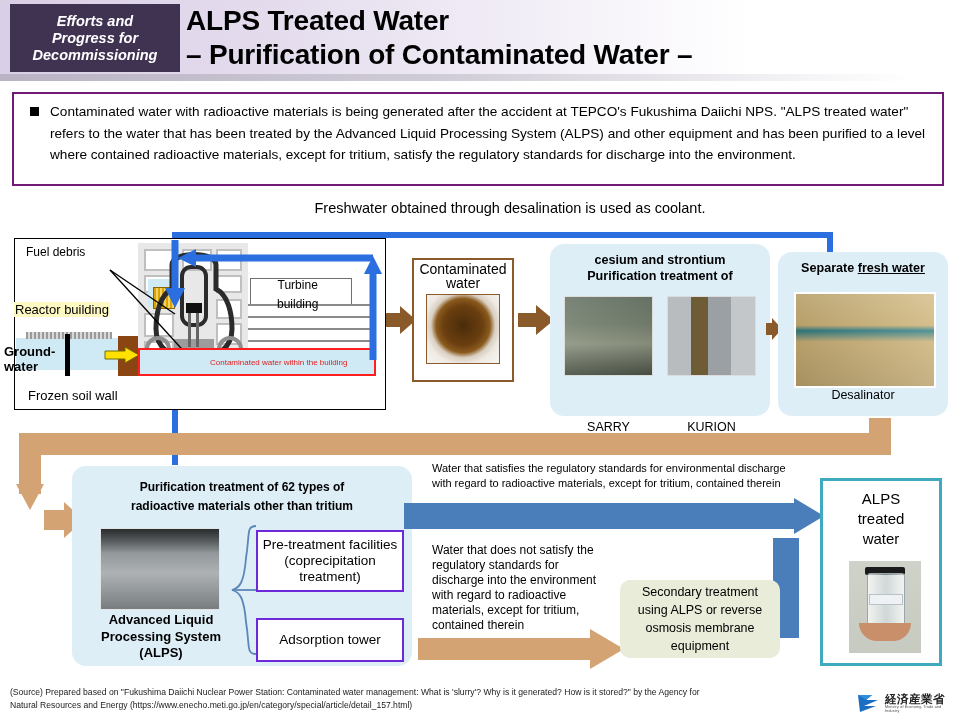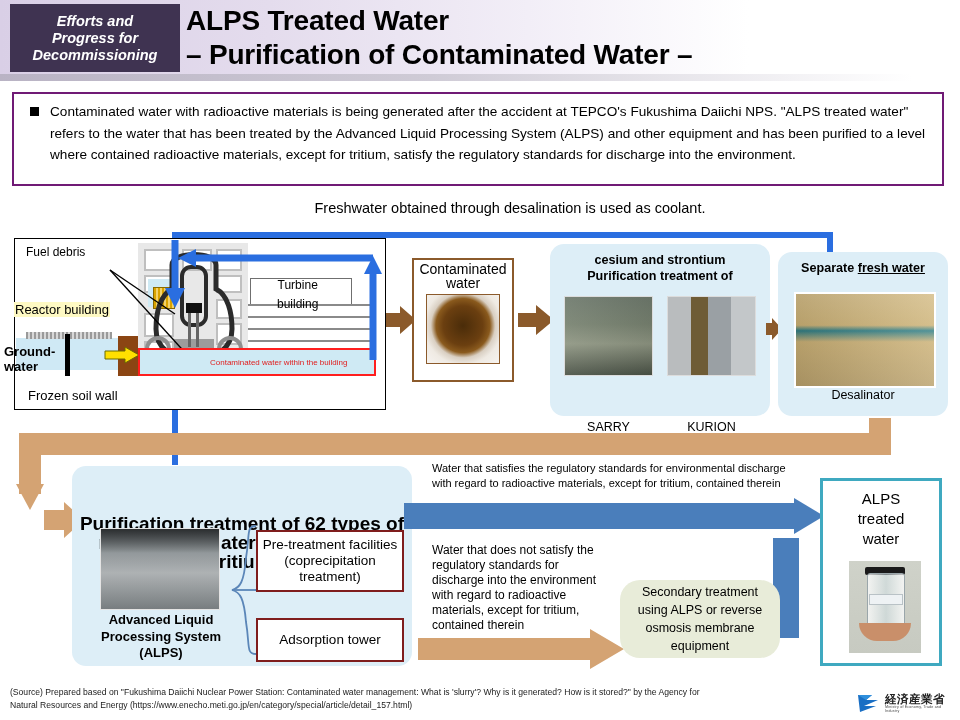--- a/index.html
+++ b/index.html
@@ -93,37 +93,37 @@
   .cap-kurion{left:117px;}
   .p2-photo{position:absolute;left:16px;top:40px;width:138px;height:92px;border:2px solid #fff;
     background:
       linear-gradient(100deg,rgba(0,0,0,.12),rgba(255,255,255,.18)),
       linear-gradient(#d8c08a 0%,#cfb477 34%,#2f7f86 40%,#cdb276 52%,#b9a06a 100%);}
   .p2-cap{position:absolute;left:0;top:136px;width:170px;text-align:center;font-size:12.5px;}
   .p2-title-u{text-decoration:underline;}
 
   
   .p3{left:72px;top:466px;width:340px;height:200px;}
-  .p3-title{font-size:19px;font-weight:bold;text-align:center;line-height:19px;padding-top:12px;margin-top:36px;}
+  .p3-title{font-size:12px;font-weight:bold;text-align:center;line-height:19px;padding-top:12px;}
   .alps-photo{position:absolute;left:28px;top:62px;width:118px;height:80px;border:1px solid #e4e4e4;
     background:
       linear-gradient(180deg,rgba(0,0,0,.42),rgba(0,0,0,.05) 30%),
       linear-gradient(#4a4f52 0%,#9aa0a3 30%,#b7bbbd 55%,#7e8487 100%);}
   .alps-cap{position:absolute;left:6px;top:146px;width:166px;text-align:center;
     font-size:13px;font-weight:bold;line-height:16.5px;}
-  .subbox{position:absolute;border:2px solid #7f1d1d;background:#fff;box-sizing:border-box;
+  .subbox{position:absolute;border:2px solid #6d28d9;background:#fff;box-sizing:border-box;
     display:flex;align-items:center;justify-content:center;text-align:center;}
   .sb1{left:256px;top:530px;width:148px;height:62px;font-size:13.5px;line-height:16px;}
   .sb2{left:256px;top:618px;width:148px;height:44px;font-size:13.5px;line-height:16px;}
 
   
   .t-sat{position:absolute;left:432px;top:461px;width:360px;font-size:11px;line-height:15px;}
   .t-unsat{position:absolute;left:432px;top:543px;width:180px;font-size:12px;line-height:15px;}
   .secondary{position:absolute;left:620px;top:580px;width:160px;height:78px;background:#e8ecd9;
-    border-radius:20px;display:flex;align-items:center;justify-content:center;text-align:center;
+    border-radius:10px;display:flex;align-items:center;justify-content:center;text-align:center;
     font-size:12.5px;line-height:18px;padding:0 6px;box-sizing:border-box;}
 
   
   .atw{position:absolute;left:820px;top:478px;width:122px;height:188px;
     border:3px solid #3fa9c0;background:#fff;box-sizing:border-box;}
   .atw-title{font-size:15px;line-height:20px;text-align:center;padding-top:8px;}
   .atw-photo{position:absolute;left:26px;top:80px;width:72px;height:92px;
     background:linear-gradient(#cfd2c9,#c7cac1);}
   .jar{position:absolute;left:18px;top:12px;width:36px;height:52px;
     background:linear-gradient(90deg,rgba(255,255,255,.75),rgba(210,225,230,.55),rgba(255,255,255,.75));

